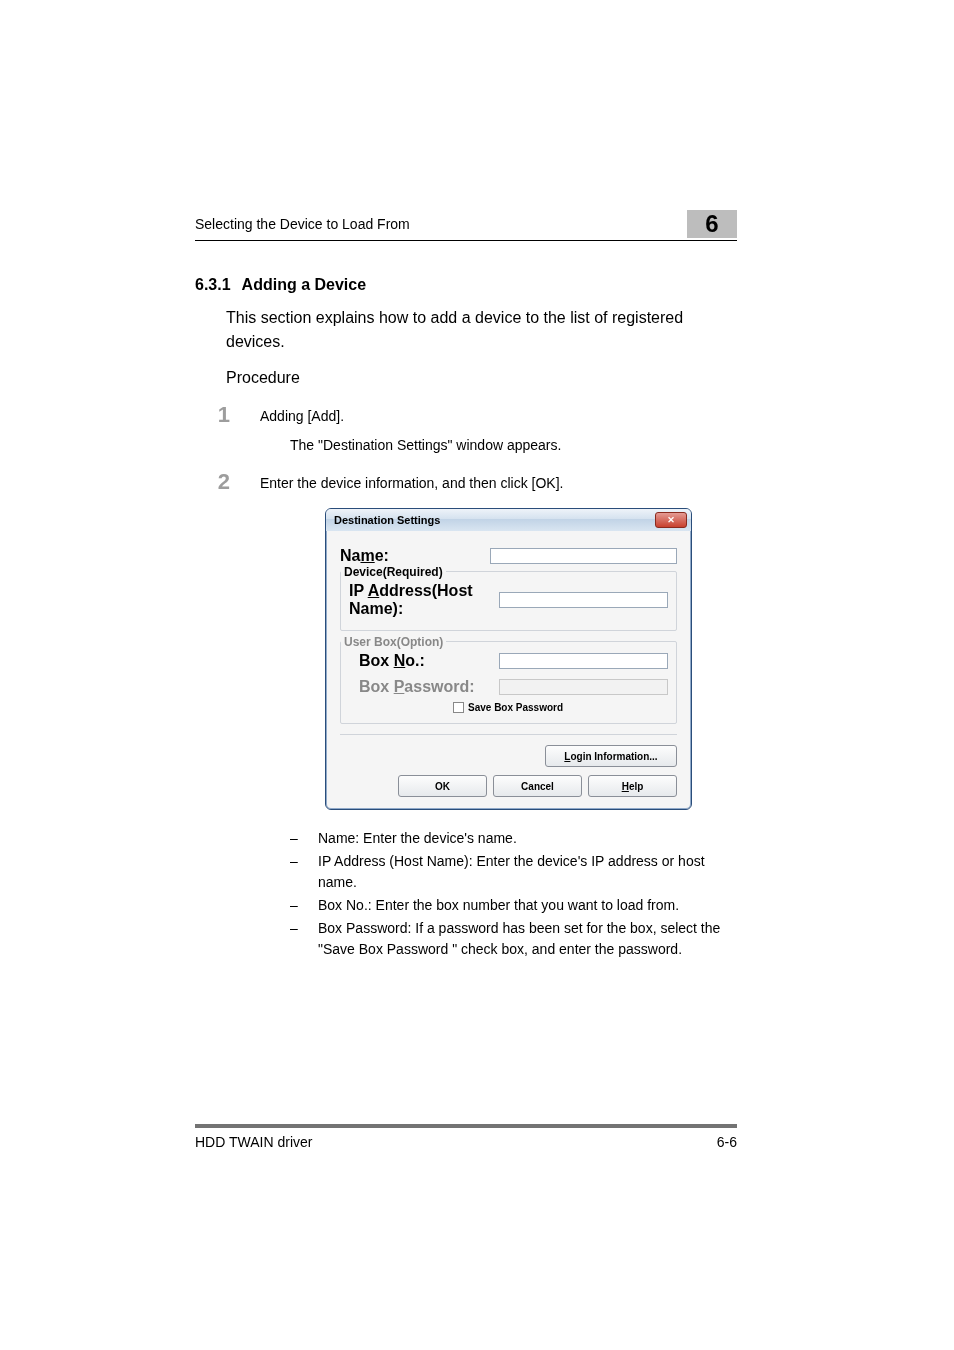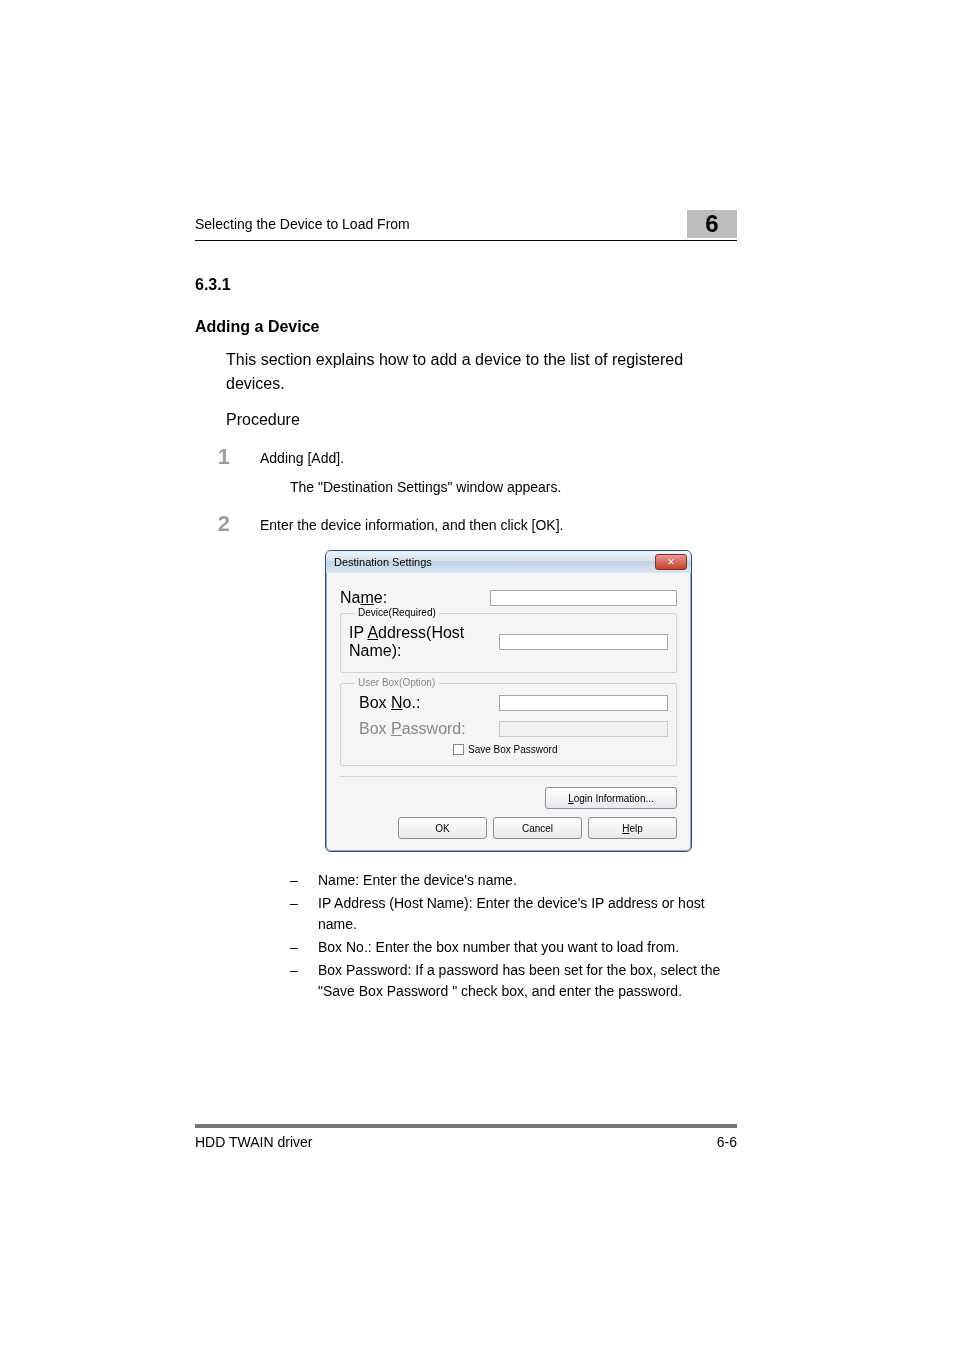--- a/index.html
+++ b/index.html
@@ -36,25 +36,24 @@
     display: flex;
     align-items: center;
     justify-content: center;
     font-size: 24px;
     font-weight: bold;
     font-family: Arial, Helvetica, sans-serif;
     color: #000;
   }
   .section-head {
     display: flex;
-    gap: 24px;
+    gap: 11px;
     font-weight: bold;
     font-size: 16px;
     margin-bottom: 12px;
-    flex-direction: column;
   }
   .body-text {
     font-size: 16px;
     line-height: 1.5;
     margin: 0 0 12px 31px;
   }
   .step {
     display: flex;
     gap: 30px;
     margin-bottom: 8px;
@@ -86,20 +85,21 @@
   }
   .dialog {
     width: 365px;
     border: 1px solid #2a4d7a;
     border-radius: 6px;
     background: #f5f5f5;
     font-family: "Segoe UI", Tahoma, sans-serif;
     font-size: 10px;
     color: #000;
     box-shadow: 0 0 0 1px #8fa9c9 inset;
+    font-weight: bold;
   }
   .dialog-titlebar {
     height: 22px;
     border-radius: 5px 5px 0 0;
     background: linear-gradient(#eef3f9, #d5e2ef 45%, #c1d3e6 46%, #d9e5f1);
     display: flex;
     align-items: center;
     justify-content: space-between;
     padding: 0 4px 0 8px;
     font-size: 11px;
@@ -144,24 +144,24 @@
   .fieldset {
     border: 1px solid #d0d4da;
     border-radius: 2px;
     padding: 10px 8px 8px 8px;
     margin: 6px 0 10px 0;
     position: relative;
   }
   .fieldset-legend {
     position: absolute;
     top: -7px;
-    left: 14px;
+    left: 0;
     background: #f5f5f5;
     padding: 0 3px;
-    font-size: 10px;
+    font-size: 12px;
   }
   .fieldset-legend.disabled { color: #888; }
   .indent-row .form-label { padding-left: 10px; width: 140px; }
   .checkbox-row {
     display: flex;
     align-items: center;
     gap: 4px;
     margin: 6px 0 2px 104px;
     font-size: 10px;
   }

